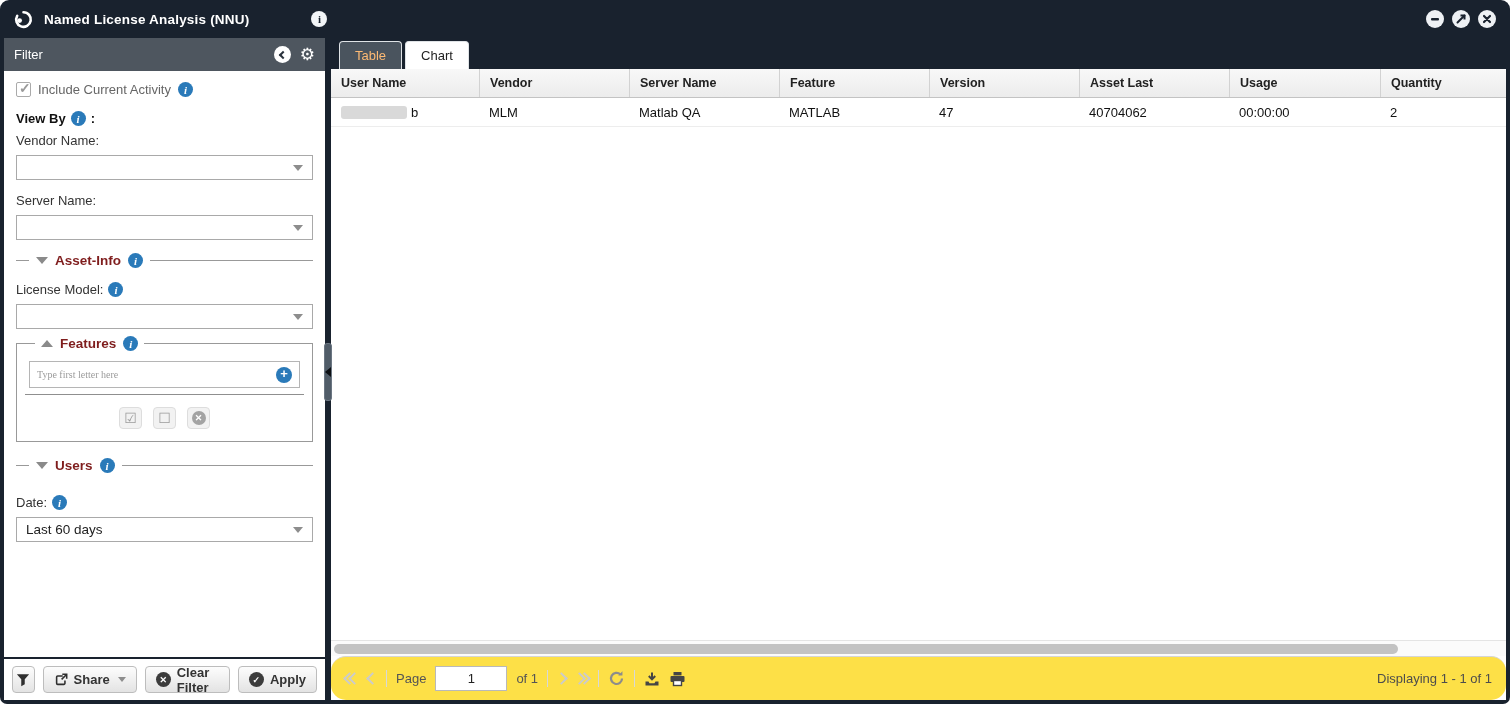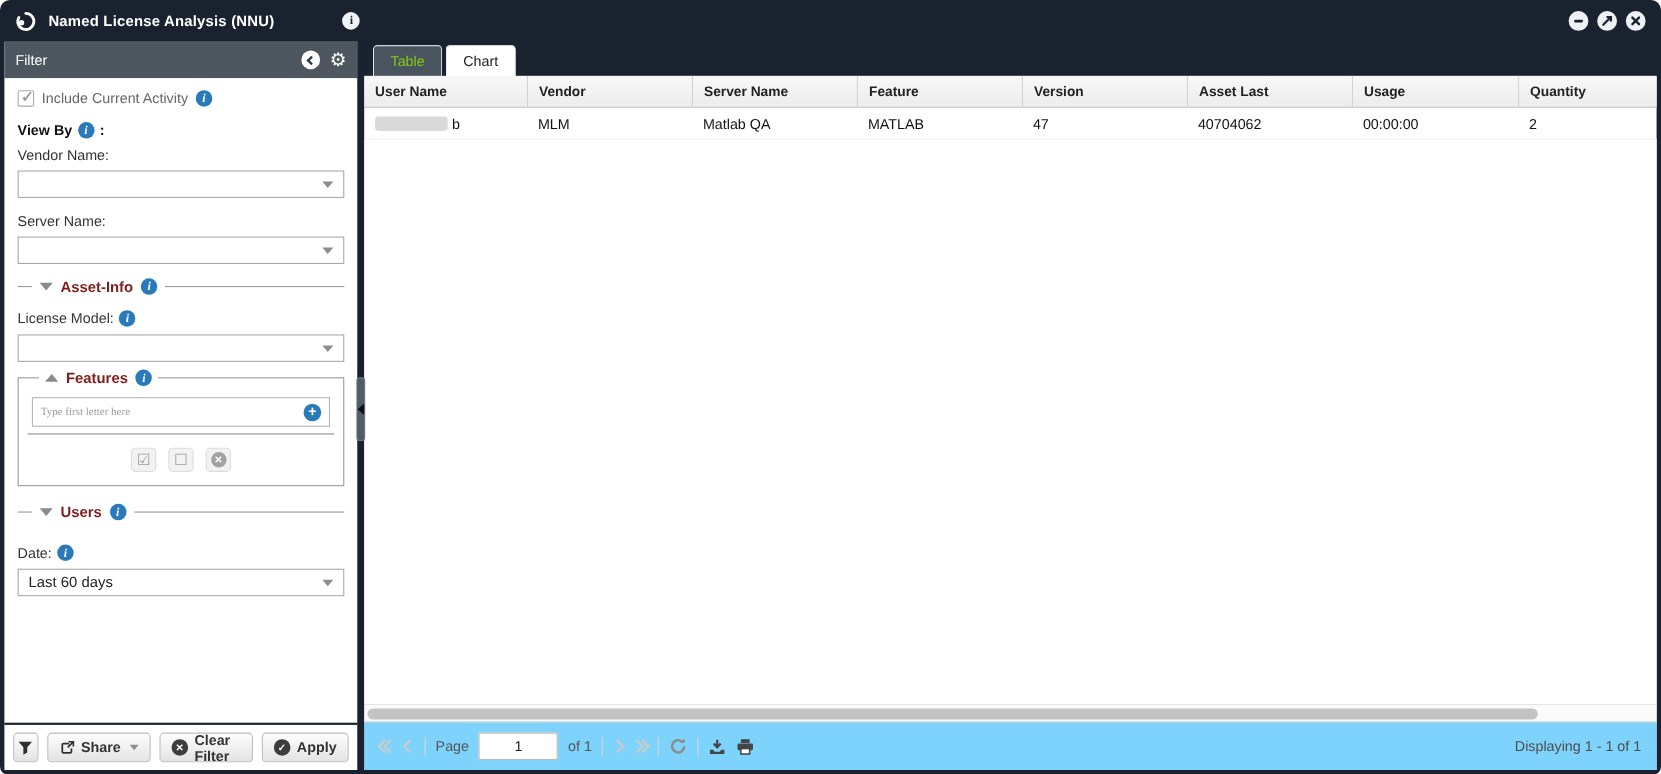--- a/index.html
+++ b/index.html
@@ -65,38 +65,38 @@
 
   
   .divider { width:6px; background:#19222e; position:relative; flex:0 0 auto; }
   .divider .handle { position:absolute; top:305px; left:-1px; width:8px; height:58px; background:#505c68; border:1px solid #6b7682; border-radius:3px; display:flex; align-items:center; justify-content:center; }
   .divider .handle .tri { width:0; height:0; border-top:5px solid transparent; border-bottom:5px solid transparent; border-right:6px solid #0c0f13; }
 
   
   .main { flex:1; display:flex; flex-direction:column; min-width:0; background:#19222e; }
   .tabbar { height:31px; display:flex; align-items:flex-end; padding-left:8px; gap:3px; flex:0 0 auto; }
   .tab { height:28px; padding:0 15px; display:flex; align-items:center; font-size:13px; border-radius:4px 4px 0 0; border:1px solid #dfe3e6; border-bottom:none; }
-  .tab.active { background:#4a545e; color:#84cc16; }
+  .tab.active { background:#4a545e; color:#fdba74; }
   .tab.inactive { background:#fff; color:#222; }
 
   .table-area { flex:1; background:#fff; display:flex; flex-direction:column; min-height:0; }
   .thead { display:flex; background:linear-gradient(#f8f8f8,#ececec); border-bottom:1px solid #c3c3c3; height:29px; flex:0 0 auto; }
   .th { display:flex; align-items:center; padding:0 10px; font-weight:bold; font-size:12.5px; color:#222; border-left:1px solid #d2d2d2; }
   .th:first-child { border-left:none; }
   .trow { display:flex; height:29px; border-bottom:1px solid #ededed; flex:0 0 auto; }
   .td { display:flex; align-items:center; padding:0 10px; font-size:13px; color:#111; }
   .c0 { width:148px; } .c1 { width:150px; } .c2 { width:150px; } .c3 { width:150px; }
   .c4 { width:150px; } .c5 { width:150px; } .c6 { width:151px; } .c7 { flex:1; }
   .redact { width:66px; height:13px; background:#d9d9d9; border-radius:3px; margin-right:4px; }
   .tbody-space { flex:1; background:#fff; }
 
   .hscroll { height:16px; background:#fbfbfb; border-top:1px solid #e4e4e4; padding:3px 3px; flex:0 0 auto; }
   .hthumb { height:10px; width:91%; background:#c3c3c3; border-radius:6px; }
 
-  .pagebar { height:44px; background:#7dd3fc; border-top:1px solid #d5d5d5; display:flex; align-items:center; padding:0 14px; gap:9px; flex:0 0 auto; color:#555; font-size:13px; }
+  .pagebar { height:44px; background:#fde047; border-top:1px solid #d5d5d5; display:flex; align-items:center; padding:0 14px; gap:9px; flex:0 0 auto; color:#555; font-size:13px;border-radius:15px; }
   .pg-chev { display:flex; align-items:center; }
   .chev { width:9px; height:9px; border-left:2.5px solid #cbcbcb; border-bottom:2.5px solid #cbcbcb; }
   .chev.l { transform:rotate(45deg); } .chev.r { transform:rotate(-135deg); }
   .dbl { display:flex; } .dbl .chev+ .chev { margin-left:-4px; }
   .vsep { width:1px; height:17px; background:#d8d8d8; }
   .page-input { width:72px; height:25px; border:1px solid #b9b9b9; text-align:center; font-size:13px; color:#222; font-family:"Liberation Sans", sans-serif; }
   .pg-status { margin-left:auto; color:#4d4d4d; font-size:13px; }
   .icon14 { display:flex; align-items:center; }
 </style>
 </head>

